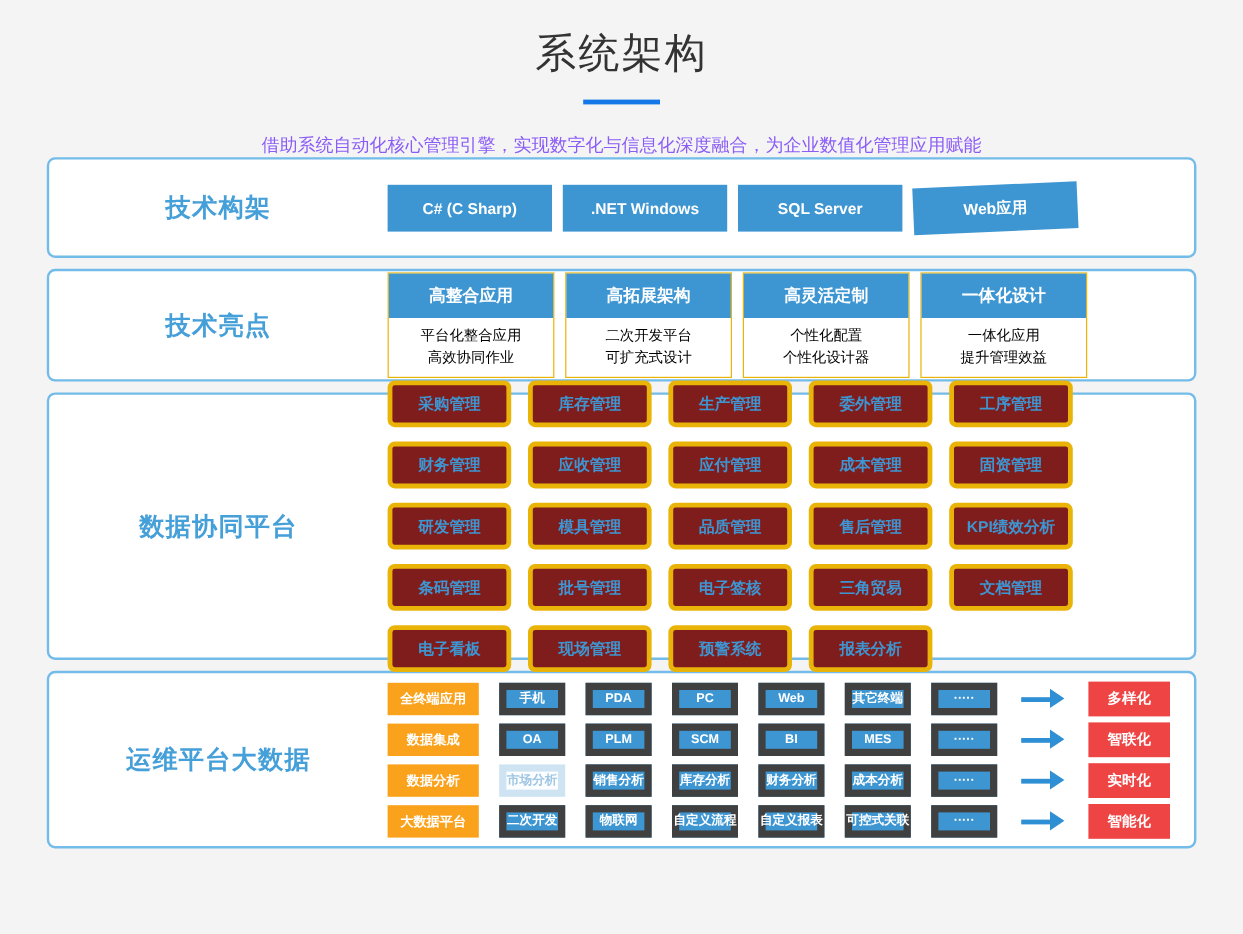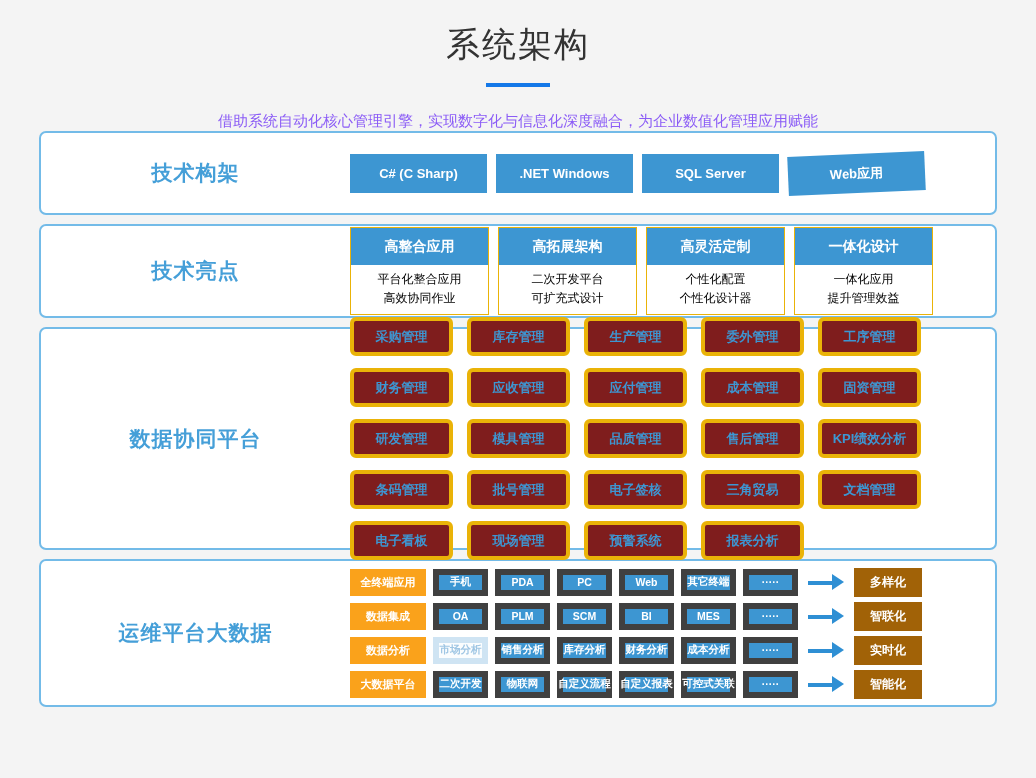--- a/index.html
+++ b/index.html
@@ -13,21 +13,21 @@
   .title-underline{width:64px;height:4px;background:#1478e8;margin:15px auto 0;}
   .page-subtitle{margin-top:25px;font-size:15px;color:#8b5cf6;}
 
   .section{
     width:958px;box-sizing:border-box;margin:0 auto 9px;
     background:#fff;border:2px solid #73bbe8;border-radius:7px;
     display:flex;align-items:center;
   }
   .section:first-of-type{margin-top:47px;}
   .sec-label{
-    width:309px;flex-shrink:0;text-align:center;
+    width:282px;flex-shrink:0;text-align:center;
     font-size:21px;font-weight:bold;color:#459fd8;letter-spacing:1px;
   }
   
   .sec-frame{height:84px;}
   .frame-buttons{display:flex;gap:9px;}
   .blue-btn{
     width:137px;height:39px;background:#3d96d2;color:#fff;
     font-size:13px;font-weight:bold;display:flex;align-items:center;justify-content:center;
   }
   .blue-btn.tilt{transform:rotate(-2.5deg);}
@@ -45,39 +45,39 @@
   .sec-platform{height:223px;}
   .module-grid{display:grid;grid-template-columns:repeat(5,103px);gap:12px 14px;}
   .module-btn{
     height:31px;background:#7f1d1d;border:4px solid #eab308;border-radius:6px;
     color:#3d96d2;font-size:13px;font-weight:bold;
     display:flex;align-items:center;justify-content:center;white-space:nowrap;
   }
   
   .sec-ops{height:148px;}
   .ops-rows{display:flex;flex-direction:column;gap:5px;}
-  .ops-row{display:flex;align-items:center;gap:7px;}
+  .ops-row{display:flex;align-items:center;gap:17px;}
   .ops-cat{
     width:76px;height:27px;background:#faa21b;color:#fff;font-size:11px;font-weight:bold;
     display:flex;align-items:center;justify-content:center;white-space:nowrap;flex-shrink:0;
   }
   .ops-chip{
     width:55px;height:27px;box-sizing:border-box;background:#3d96d2;border:6px solid #404040;
     color:#fff;font-size:10.5px;font-weight:bold;
     display:flex;align-items:center;justify-content:center;white-space:nowrap;flex-shrink:0;
   }
   .ops-chip.faded{background:#fbfdfe;border-color:#cfe4f3;color:#9fc6e4;}
   .arrow{position:relative;width:42px;height:27px;flex-shrink:0;}
   .arrow::before{content:"";position:absolute;left:3px;top:12px;width:26px;height:4px;background:#2e8fd4;}
   .arrow::after{
     content:"";position:absolute;right:3px;top:5px;width:0;height:0;
     border-left:12px solid #2e8fd4;border-top:8px solid transparent;border-bottom:8px solid transparent;
   }
   .ops-result{
-    width:68px;height:29px;background:#a16207;color:#fff;font-size:12px;font-weight:bold;
+    width:68px;height:29px;background:#ef4444;color:#fff;font-size:12px;font-weight:bold;
     display:flex;align-items:center;justify-content:center;flex-shrink:0;
   }
 </style>
 </head>
 <body>
 
 <div class="header">
   <h1 class="page-title">系统架构</h1>
   <div class="title-underline"></div>
   <div class="page-subtitle">借助系统自动化核心管理引擎，实现数字化与信息化深度融合，为企业数值化管理应用赋能</div>

